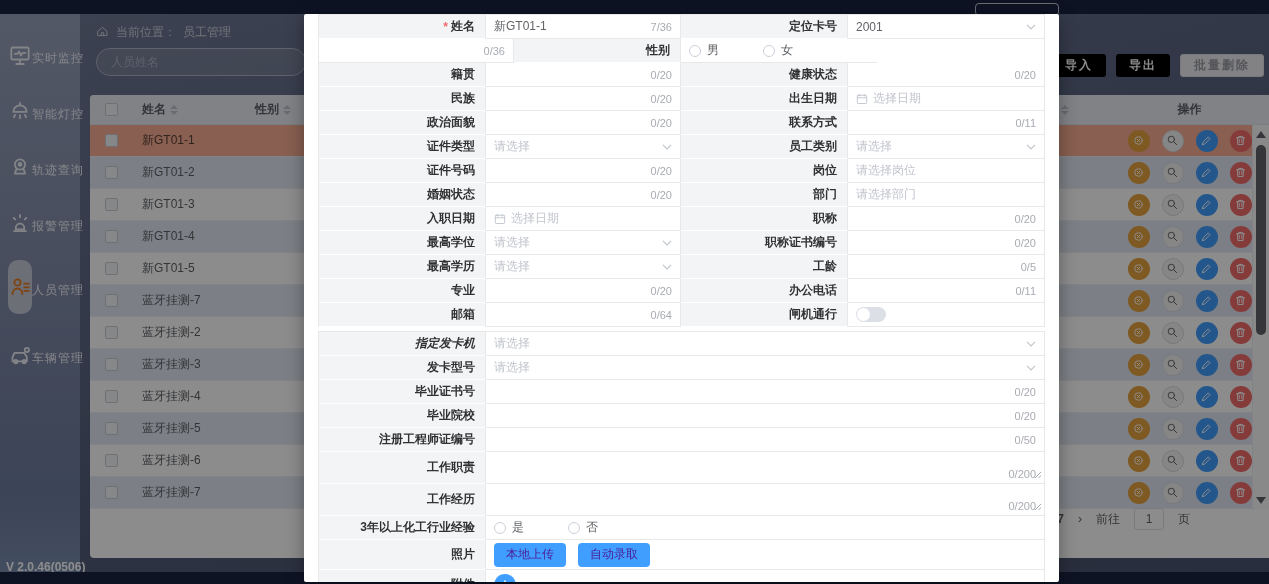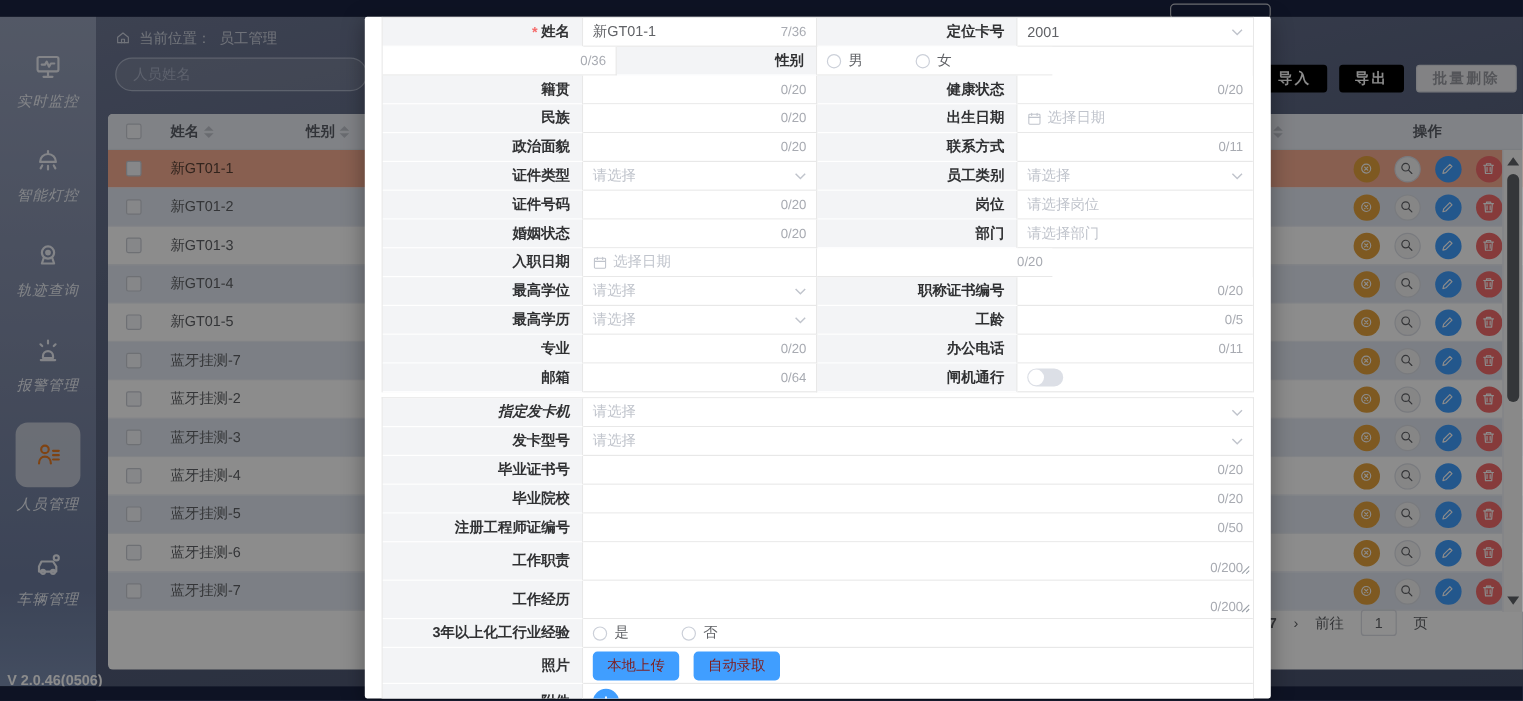--- a/index.html
+++ b/index.html
@@ -11,22 +11,22 @@
   .topbar { position:absolute; left:0; top:0; width:1269px; height:14px; background:#1a2342; }
   .ghost-btn { position:absolute; left:975px; top:3px; width:84px; height:13px;
     border:1px solid rgba(255,255,255,.75); border-radius:4px; }
   .content-bg { position:absolute; left:80px; top:14px; right:0; bottom:0;
     background:linear-gradient(165deg,#6e7894 0%,#525c78 60%,#49536e 100%); }
 
   
   .sidebar { position:absolute; left:0; top:14px; width:80px; height:558px;
     background:linear-gradient(180deg,#97a1ba 0%,#7e89a6 55%,#6d7c9e 85%,#7b8db0 100%);
     display:flex; flex-direction:column; align-items:center; }
-  .sb-item { width:64px; margin-top:26px; display:flex; flex-direction:column; align-items:center;
-    color:#eef1f7; cursor:pointer;font-style:italic; }
+  .sb-item { width:64px; margin-top:26px; display:flex; align-items:center;
+    color:#eef1f7; cursor:pointer; }
   .sb-item .sb-ico { width:30px; height:30px; display:flex; align-items:center; justify-content:center; }
   .sb-item .sb-ico svg { width:24px; height:24px; }
   .sb-item .sb-label { font-size:12px; margin-top:6px; letter-spacing:1px; white-space:nowrap; }
   .sb-item.active .sb-ico { width:54px; height:54px; background:rgba(255,255,255,.55);
     border-radius:10px; color:#e87b22; }
   .sb-item.active { margin-top:22px; }
   .version { position:absolute; left:6px; bottom:10px; color:#ffffff; font-size:12px; font-weight:bold; }
 
   
   .crumb { position:absolute; left:96px; top:24px; color:#cdd2de; font-size:12px;
@@ -115,21 +115,21 @@
   .counter.mid { top:50%; transform:translateY(-50%); bottom:auto; }
   .chev { position:absolute; right:8px; top:50%; transform:translateY(-50%); color:#c0c4cc; }
   .chev svg { width:10px; height:7px; display:block; }
   .cal { color:#c0c4cc; margin-right:5px; display:flex; }
   .cal svg { width:12px; height:12px; }
   .radio { display:flex; align-items:center; gap:6px; margin-right:44px; color:#606266; }
   .radio .dot { width:12px; height:12px; border-radius:50%; border:1px solid #ccd0d9; background:#fff; }
   .toggle { width:30px; height:15px; border-radius:8px; background:#dcdfe6; position:relative; }
   .toggle .knob { position:absolute; left:1px; top:1px; width:13px; height:13px; border-radius:50%; background:#fff; }
   .ta-resize { position:absolute; right:2px; bottom:1px; color:#9aa0a8; }
-  .blue-btn { height:24px; padding:0 12px; background:#409eff; color:#7f1d1d; border:none;
+  .blue-btn { height:24px; padding:0 12px; background:#409eff; color:#4c1d95; border:none;
     border-radius:4px; font-size:12px; margin-right:12px; cursor:pointer; }
   .plus-btn { width:22px; height:22px; border-radius:50%; background:#409eff; border:none;
     color:#fff; display:flex; align-items:center; justify-content:center; cursor:pointer; }
   .plus-btn svg { width:12px; height:12px; }
 
   .botbar { position:absolute; left:0; bottom:0; width:1269px; height:12px; background:#1a2342; }
 </style>
 </head>
 <body>
 
@@ -908,20 +908,23 @@
           </div>
           <div class="fcell-input w-linput divider" style="height: 24px;">
             <span class="cal">
               <svg viewBox="0 0 16 16" fill="none" stroke="currentColor" stroke-width="1.2" stroke-linecap="round" stroke-linejoin="round">
                 <rect x="1.8" y="3" width="12.4" height="11" rx="1"></rect>
                 <path d="M1.8 6.4h12.4M5 1.8v2.4M11 1.8v2.4"></path>
               </svg>
             </span>
             <span class="ph">选择日期</span>
           </div>
+          <div class="fcell-label w-rlabel" style="height: 24px;">
+            <span>职称</span>
+          </div>
           <div class="fcell-input w-rinput" style="height: 24px;">
             <span class="counter mid">0/20</span>
           </div>
         </div>
         <div class="frow">
           <div class="fcell-label " style="height: 24px;">
             <span>最高学位</span>
           </div>
           <div class="fcell-input w-linput divider" style="height: 24px;">
             <span class="ph">请选择</span>

